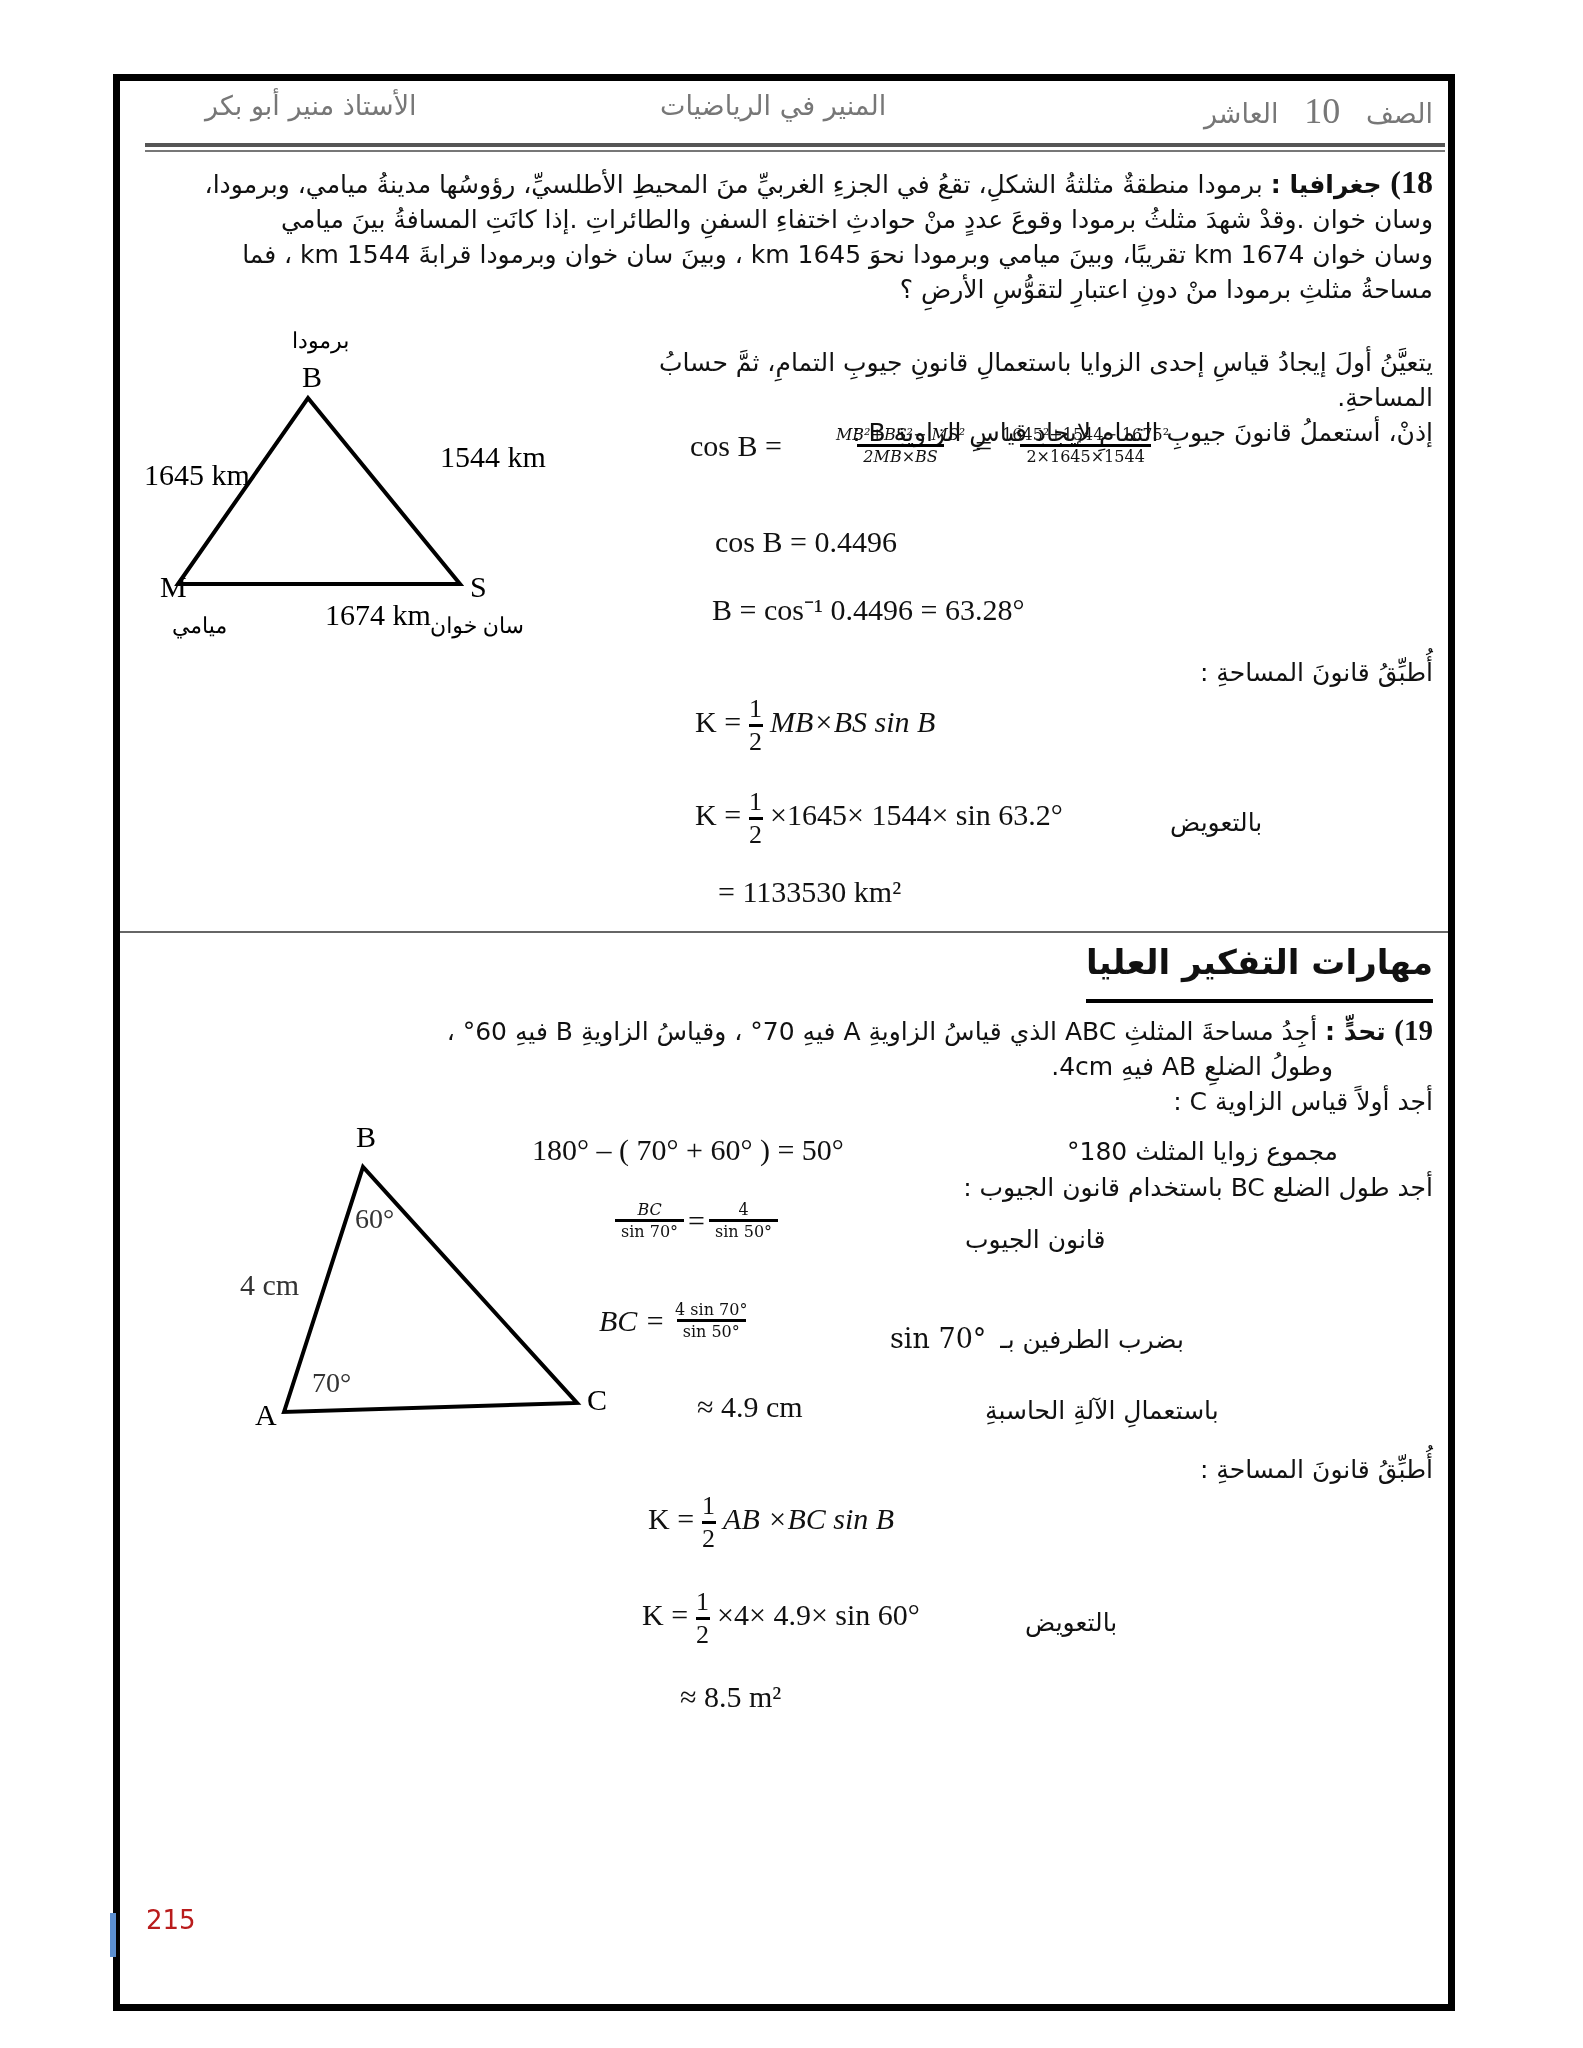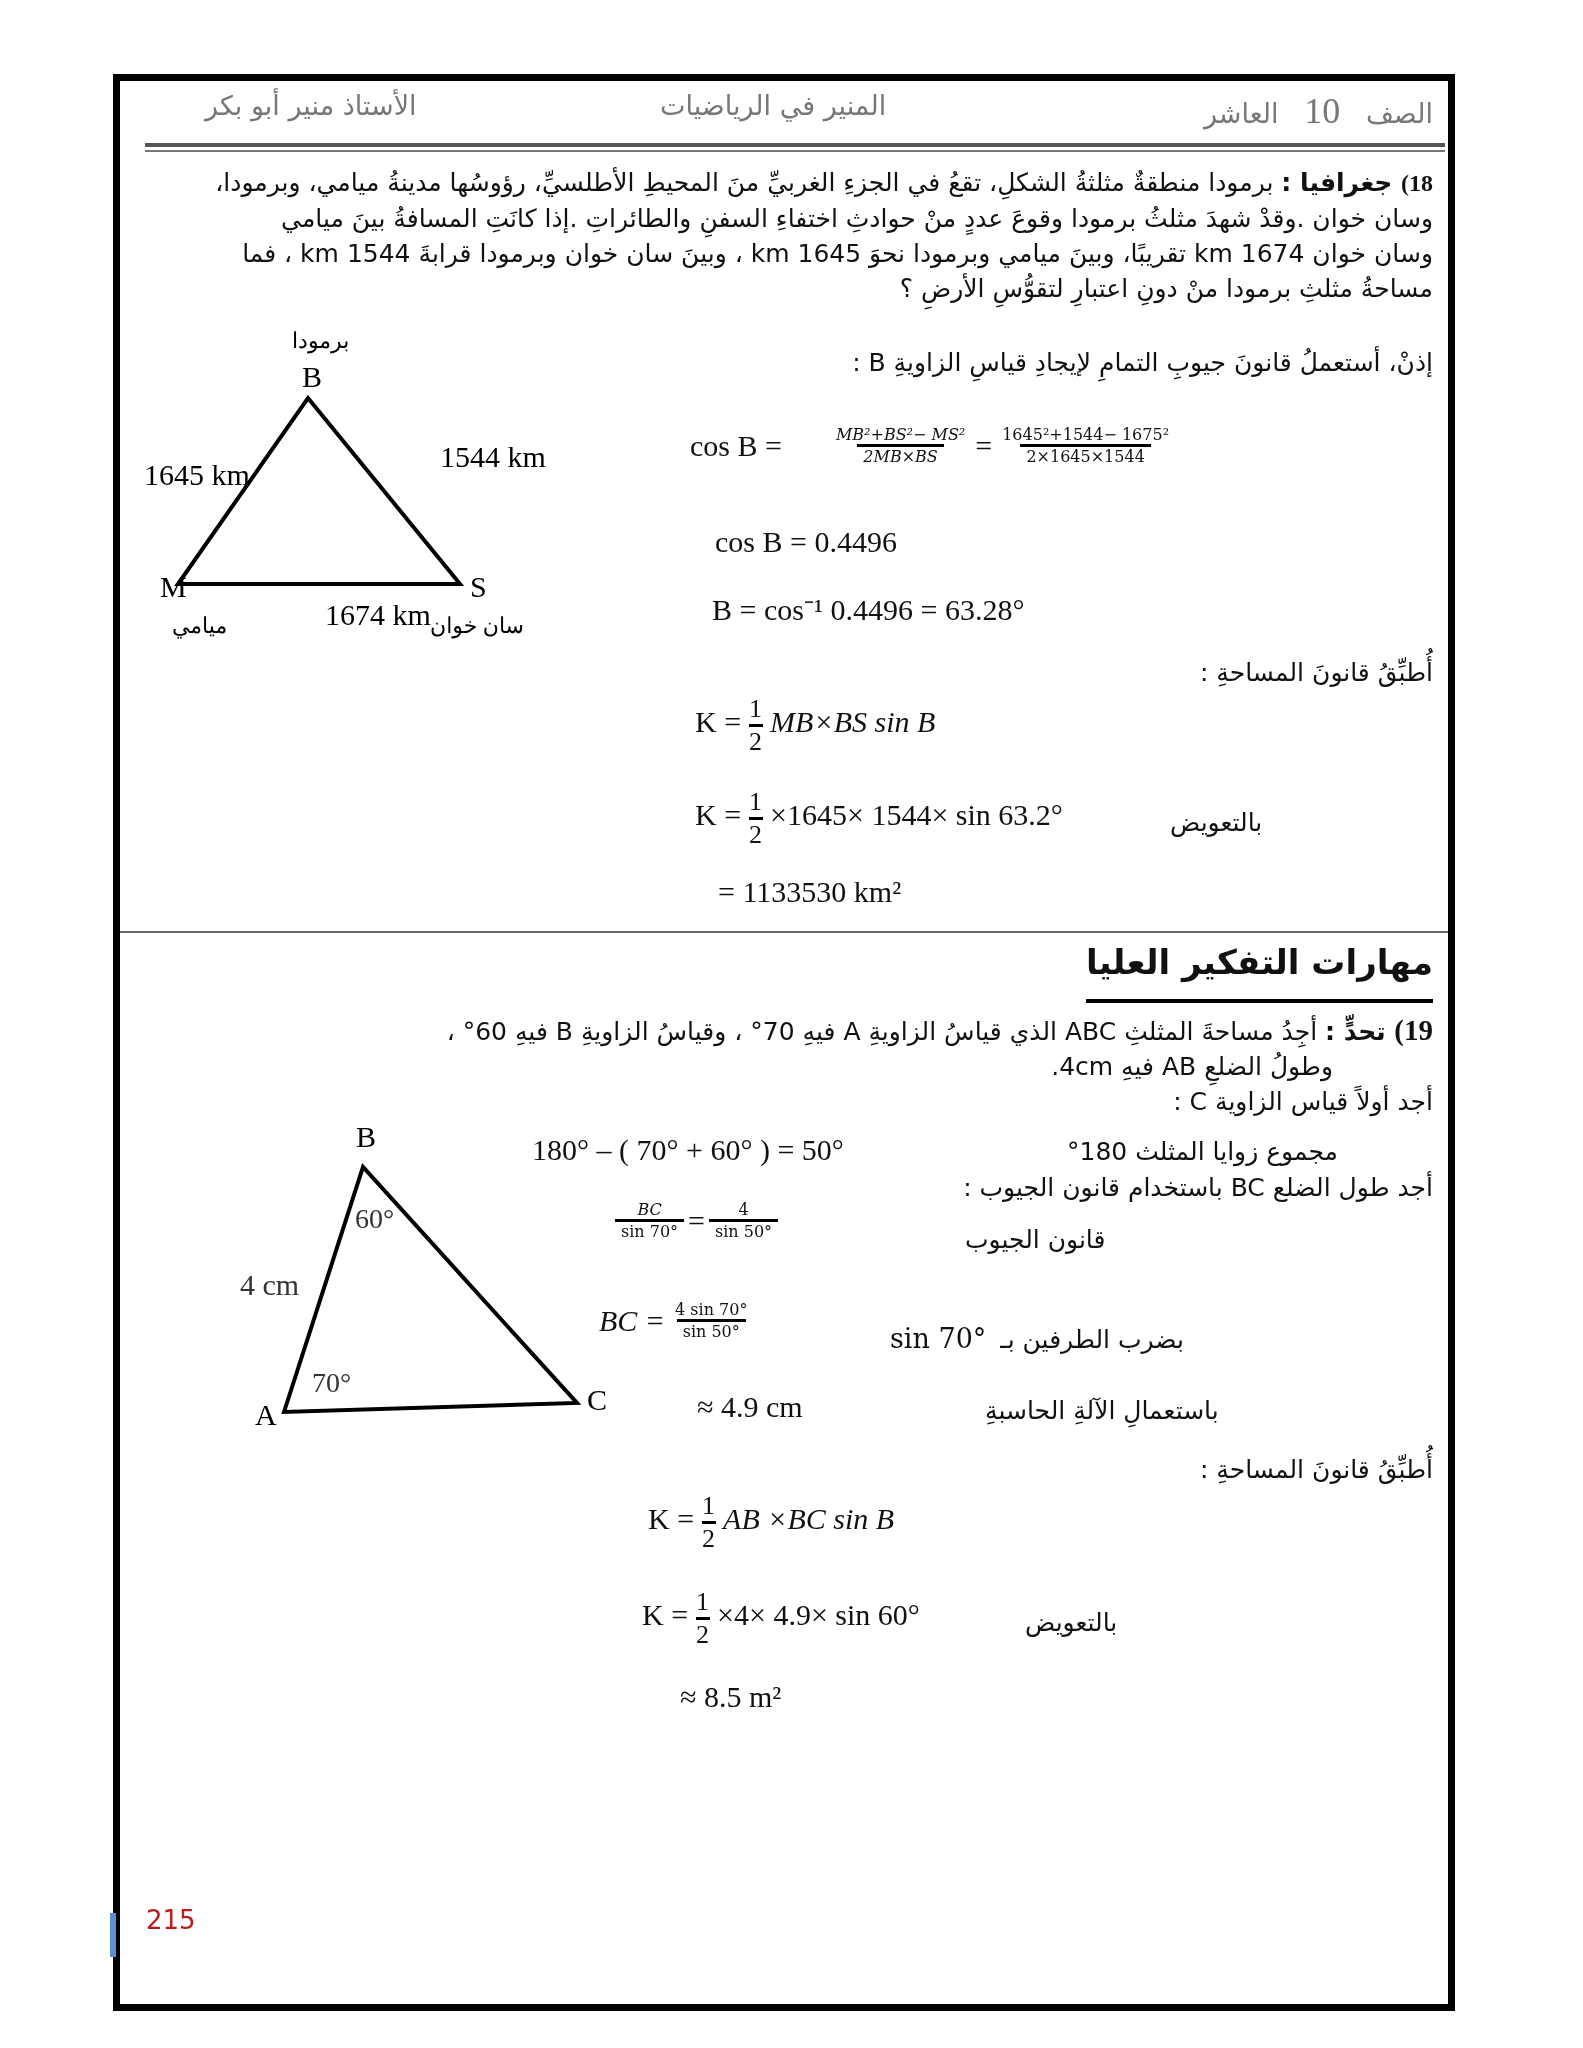--- a/index.html
+++ b/index.html
@@ -39,21 +39,21 @@
   &nbsp;&nbsp;<span style="font-family:'Liberation Serif',serif;font-size:36px;">10</span>&nbsp;&nbsp;
   <span>العاشر</span>
 </div>
 <div class="hdr rtl" style="left:640px;">المنير في الرياضيات</div>
 <div class="hdr rtl" style="left:185px;">الأستاذ منير أبو بكر</div>
 <div class="hdr-rule1"></div>
 <div class="hdr-rule2"></div>
 
 <div class="abs rtl ar" style="right:150px; top:165px; width:1290px;">
   <div>
-    <b><span style="font-family:'Liberation Serif',serif;font-size:24px;">18)</span>
+    <b><span style="font-family:'Liberation Serif',serif;font-size:32px;">18)</span>
     <span>جغرافيا :</span></b>
     <span>برمودا منطقةٌ مثلثةُ الشكلِ، تقعُ في الجزءِ الغربيِّ منَ المحيطِ الأطلسيِّ، رؤوسُها مدينةُ ميامي، وبرمودا،</span>
   </div>
   <div>وسان خوان .وقدْ شهدَ مثلثُ برمودا وقوعَ عددٍ منْ حوادثِ اختفاءِ السفنِ والطائراتِ .إذا كانَتِ المسافةُ بينَ ميامي</div>
   <div>وسان خوان 1674 km تقريبًا، وبينَ ميامي وبرمودا نحوَ 1645 km ، وبينَ سان خوان وبرمودا قرابةَ 1544 km ، فما</div>
   <div>مساحةُ مثلثِ برمودا منْ دونِ اعتبارِ لتقوُّسِ الأرضِ ؟</div>
 </div>
 
 <svg class="abs" style="left:130px; top:320px;" width="580" height="330">
   <polygon points="48,264 178,78 330,264" fill="none" stroke="#000" stroke-width="4"></polygon>
@@ -62,20 +62,21 @@
   <text x="30" y="277" font-size="30">M</text>
   <text x="42" y="313" font-size="22" font-family="DejaVu Sans">ميامي</text>
   <text x="340" y="277" font-size="30">S</text>
   <text x="300" y="313" font-size="22" font-family="DejaVu Sans">سان خوان</text>
   <text x="14" y="165" font-size="30">1645 km</text>
   <text x="310" y="147" font-size="30">1544 km</text>
   <text x="195" y="305" font-size="30">1674 km</text>
 </svg>
 
 <div class="abs rtl ar" style="right:150px; top:345px; width:860px;">
+  <div>يتعيَّنُ أولَ إيجادُ قياسِ إحدى الزوايا باستعمالِ قانونِ جيوبِ التمامِ، ثمَّ حسابُ المساحةِ.</div>
   <div>إذنْ، أستعملُ قانونَ جيوبِ التمامِ لإيجادِ قياسِ الزاويةِ B :</div>
 </div>
 
 <div class="abs" style="left:690px; top:425px; white-space:nowrap;">
   <span class="math" style="vertical-align:middle;">cos B =</span>
   <span style="display:inline-block;width:40px;"></span>
   <span class="frac mathc">
     <span class="num" style="font-style:italic;">MB²+BS²− MS²</span>
     <span class="den" style="font-style:italic;">2MB×BS</span>
   </span>

